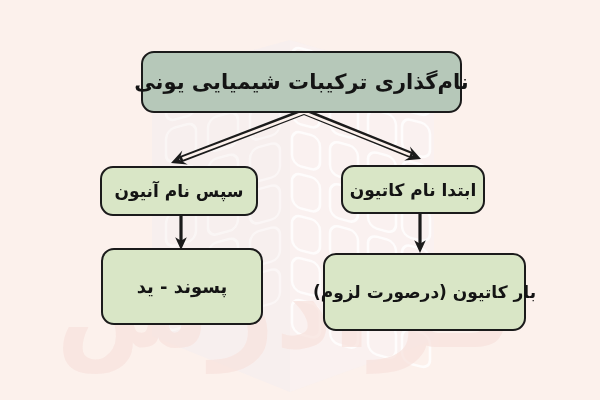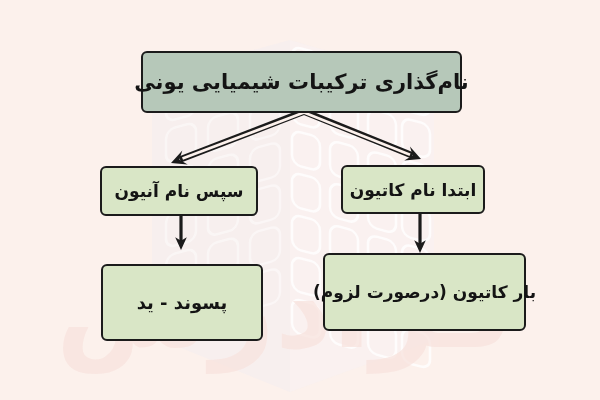--- a/index.html
+++ b/index.html
@@ -50,39 +50,39 @@
   .shaft-outer { stroke: var(--border, #1b1b1b); stroke-width: 6.5; fill: none; }
   .shaft-inner { stroke: var(--background, #fcf1ec); stroke-width: 2.8; fill: none; }
   .shaft-solid { stroke: var(--border, #1b1b1b); stroke-width: 3.2; fill: none; }
   .arrow-head  { fill: var(--border, #1b1b1b); stroke: none; }
 
   
   .node {
     position: absolute;
     box-sizing: border-box;
     border: 2.5px solid var(--border, #1b1b1b);
-    border-radius: 6px;
+    border-radius: 13px;
     background: var(--node-fill, #d9e6c6);
     display: flex;
     align-items: center;
     justify-content: center;
     direction: rtl;
     font-weight: bold;
     color: #141414;
     white-space: nowrap;
     z-index: 3;
   }
   .node--root {
     left: 141px; top: 51px; width: 321px; height: 62px;
     background: var(--root-fill, #b6c8b9);
     font-size: 21px;
   }
   .node--anion-step   { left: 100px; top: 166px; width: 158px; height: 50px; font-size: 17px; }
   .node--cation-step  { left: 341px; top: 165px; width: 144px; height: 49px; font-size: 17px; }
-  .node--anion-suffix { left: 101px; top: 248px; width: 162px; height: 77px; font-size: 18px; margin-top: 16px; }
+  .node--anion-suffix { left: 101px; top: 248px; width: 162px; height: 77px; font-size: 18px; }
   .node--cation-charge{ left: 323px; top: 253px; width: 203px; height: 78px; font-size: 17px; }
 </style>
 </head>
 <body style="--background: #fcf1ec; --root-fill: #b6c8b9; --node-fill: #d9e6c6; --border: #1b1b1b;">
 
 <div class="stage">
 
   <svg class="watermark-svg" width="600" height="400" viewBox="0 0 600 400" aria-hidden="true">
     <polygon class="wm-face-left" points="152,78 290,40 290,392 152,336"></polygon>
     <polygon class="wm-face-right" points="290,40 434,82 434,340 290,392"></polygon>

